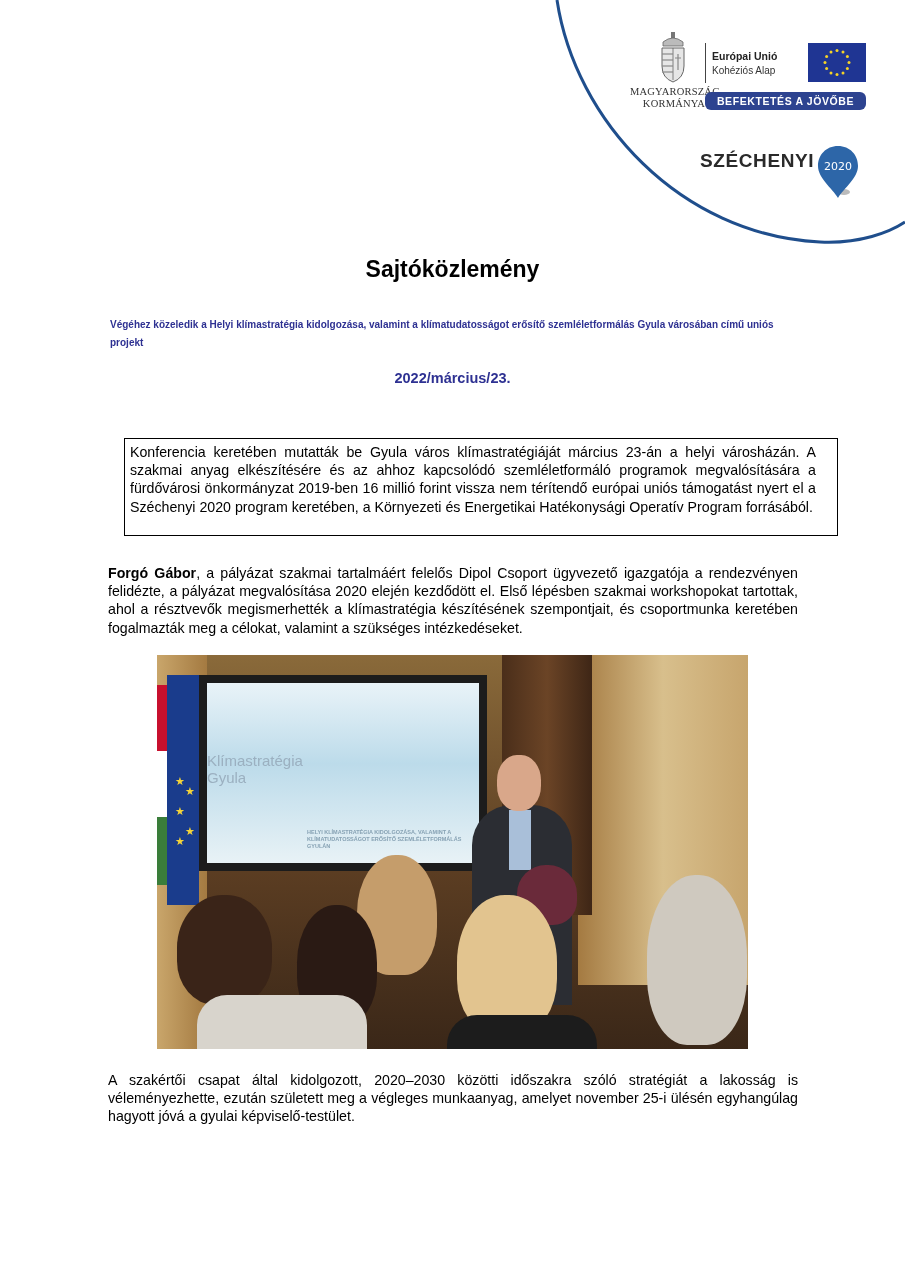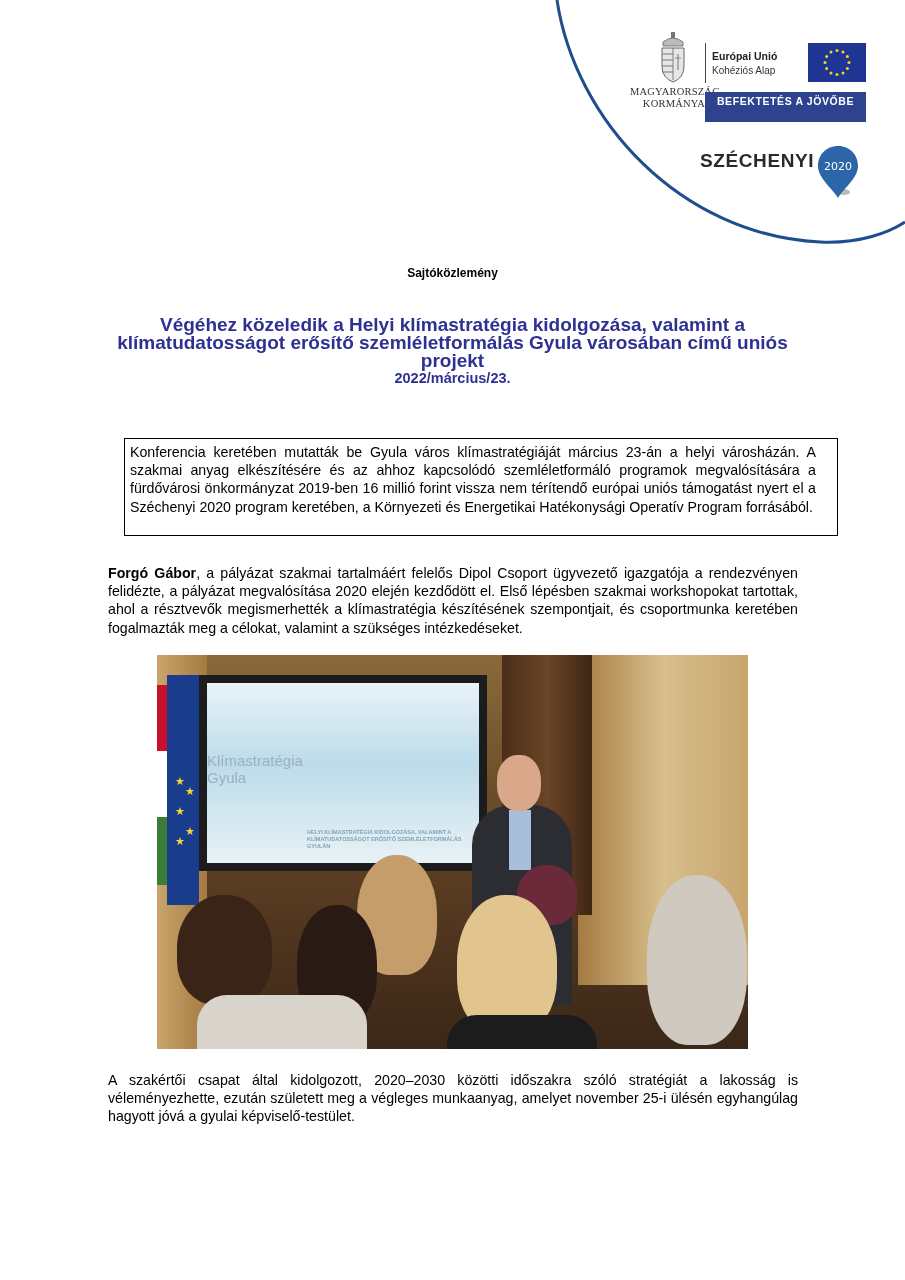--- a/index.html
+++ b/index.html
@@ -11,32 +11,32 @@
   .logo-block { position: absolute; margin-left: 18px; }
   .gov-logo { left: 612px; top: 30px; width: 88px; height: 86px; }
   .gov-crest { position: absolute; left: 28px; top: 2px; width: 30px; height: 52px; }
   .gov-text { position: absolute; left: 0; top: 56px; width: 88px; text-align: center;
               font-family: "Liberation Serif", serif; font-size: 10.5px; line-height: 12px;
               color: #333; letter-spacing: 0.2px; text-transform: uppercase; }
   .eu-divider { position: absolute; left: 705px; top: 43px; width: 1px; height: 40px; background: #444; }
   .eu-name { position: absolute; left: 712px; top: 50px; font-size: 10.5px; font-weight: bold; color: #222; }
   .eu-fund { position: absolute; left: 712px; top: 65px; font-size: 10px; color: #333; }
   .eu-flag { position: absolute; left: 808px; top: 43px; width: 58px; height: 39px; background: #1f3593; }
-  .invest-banner { position: absolute; left: 705px; top: 92px; width: 161px; height: 30px;
+  .invest-banner { position: absolute; left: 705px; top: 92px; width: 161px; height: 18px;
                    background: #2d4390; color: #fff; font-size: 10.5px; font-weight: bold;
-                   letter-spacing: 0.6px; text-align: center; line-height: 18px; }
+                   letter-spacing: 0.6px; text-align: center; line-height: 18px; border-radius: 6px; }
   .szechenyi-text { position: absolute; left: 700px; top: 150px; font-size: 19px; font-weight: bold;
                     color: #2a2a2a; letter-spacing: 0.6px; }
   .szechenyi-pin { position: absolute; left: 816px; top: 144px; width: 44px; height: 56px; }
 
   
-  .doc-title { position: absolute; left: 0; width: 905px; top: 266px; text-align: center;
-               font-size: 12px; font-weight: bold; color: #000; }
-  .subtitle { position: absolute; left: 110px; width: 685px; top: 316px; text-align: center;
-              font-size: 19px; font-weight: bold; color: #2e3192; line-height: 18px; }
+  .doc-title { position: absolute; left: 0; width: 905px; top: 256px; text-align: center;
+               font-size: 23px; font-weight: bold; color: #000; }
+  .subtitle { position: absolute; left: 110px; width: 685px; top: 316px; 
+              font-size: 10px; font-weight: bold; color: #2e3192; line-height: 18px; }
   .date { position: absolute; left: 0; width: 905px; top: 370px; text-align: center;
           font-size: 14.5px; font-weight: bold; color: #2e3192; }
 
   
   .lead-box { position: absolute; left: 124px; top: 438px; width: 686px; height: 88px;
               border: 1.5px solid #000; padding: 4px 21px 4px 5px; }
   .lead-box p { margin: 0; font-size: 14.2px; line-height: 18.2px; text-align: justify; }
 
   .para { position: absolute; left: 108px; width: 690px; margin: 0;
           font-size: 14.2px; line-height: 18.2px; text-align: justify; }

